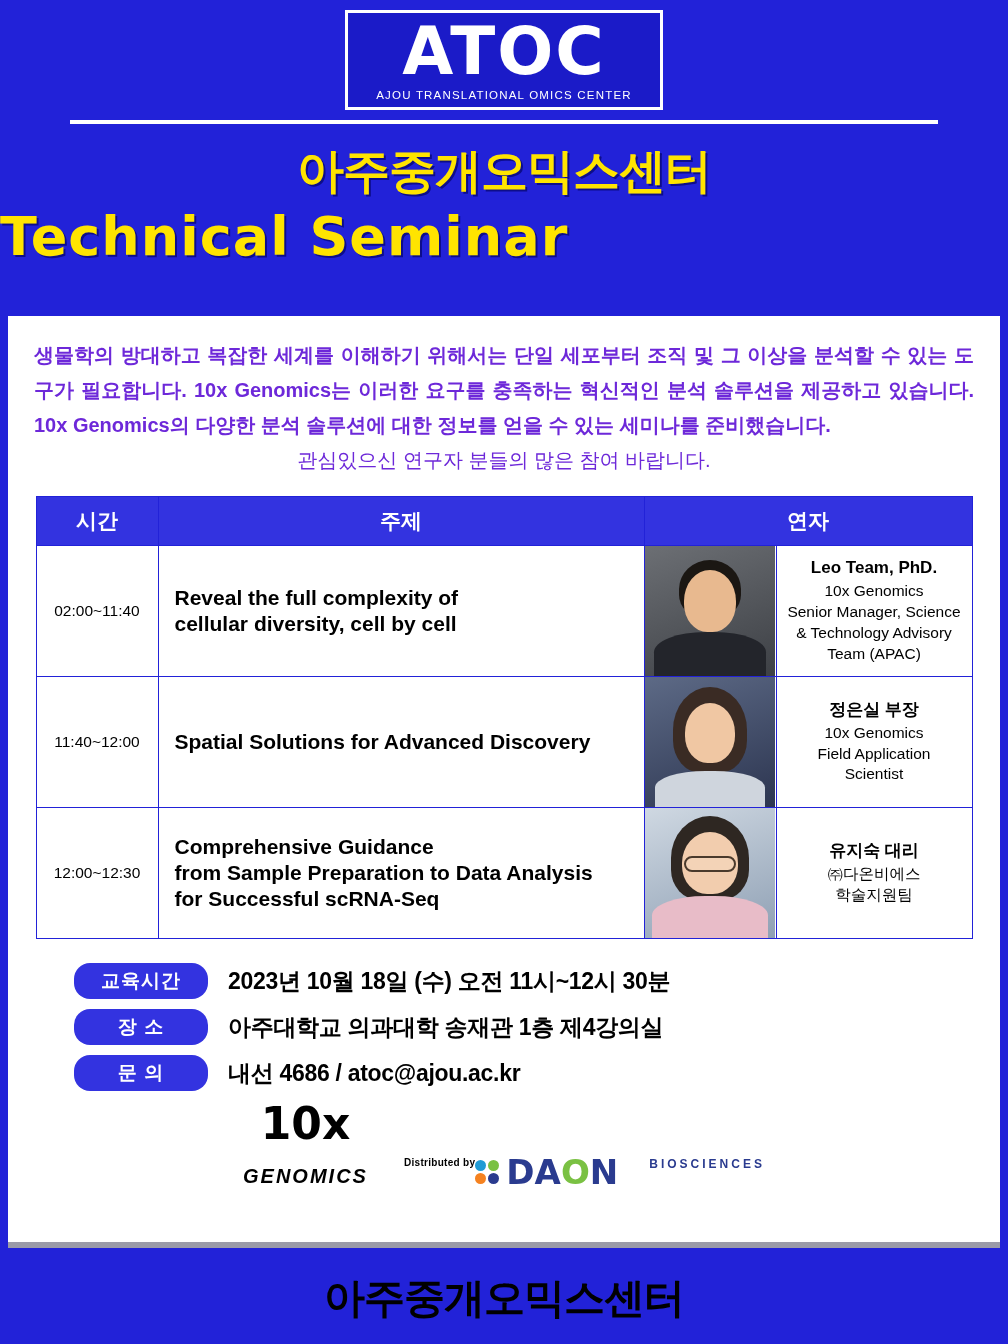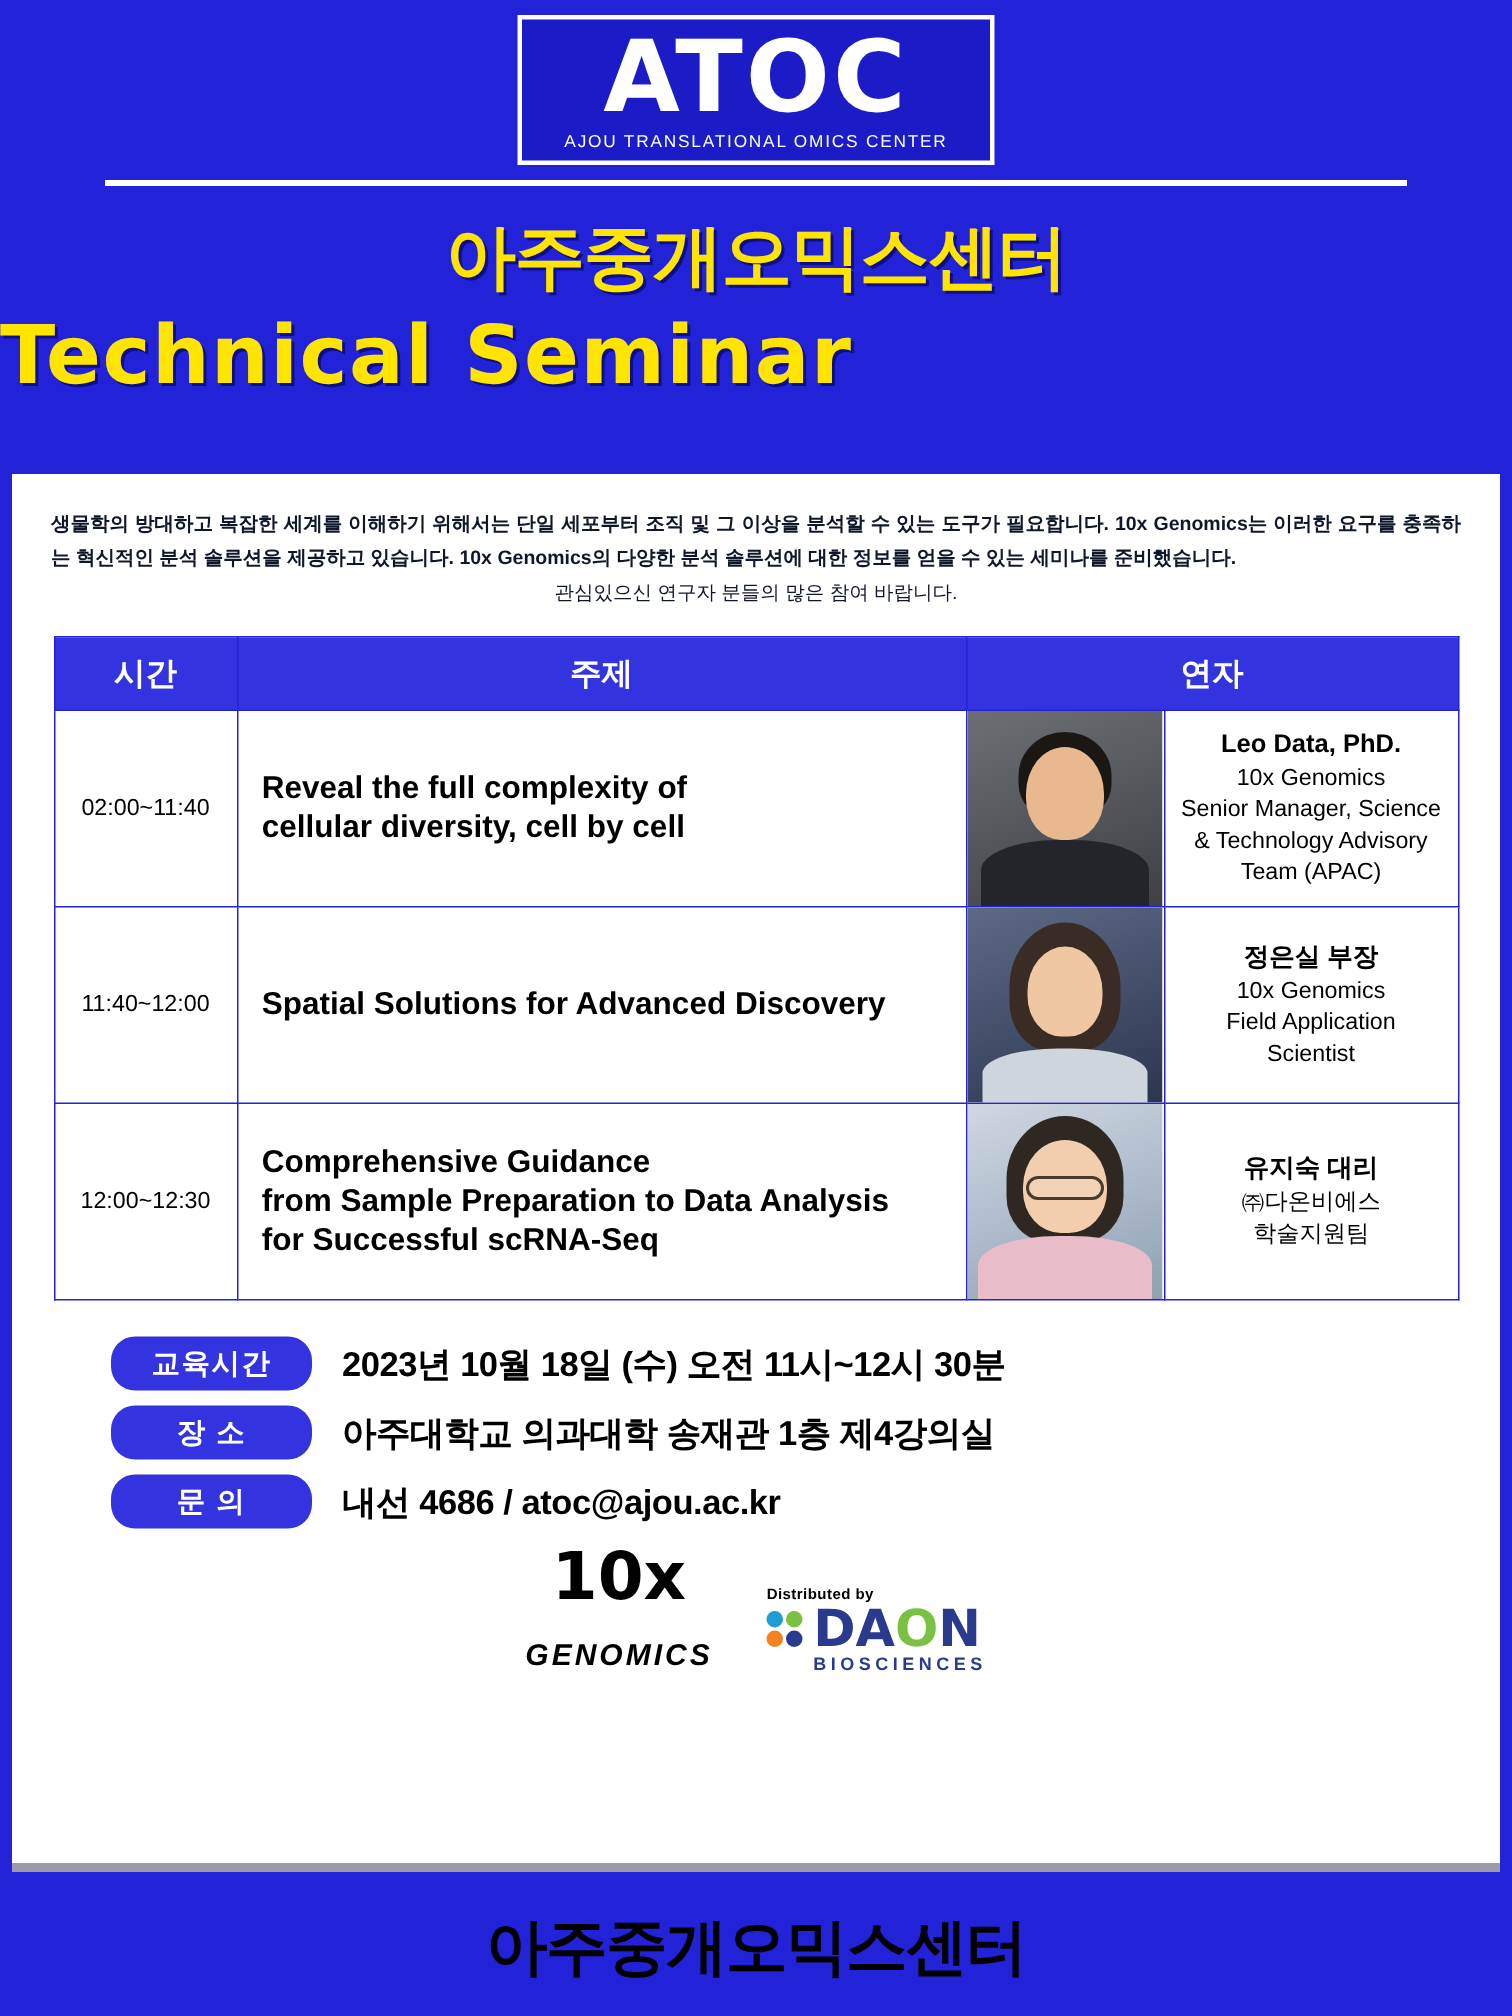--- a/index.html
+++ b/index.html
@@ -77,23 +77,23 @@
   .body-card {
     position: absolute;
     left: 8px;
     top: 316px;
     width: 992px;
     height: 928px;
     background: #ffffff;
   }
   .intro {
     padding: 22px 26px 4px 26px;
-    font-size: 13px;
+    font-size: 20px;
     line-height: 1.75;
-    color: #0f172a;
+    color: #6d28d9;
     text-align: justify;
     font-weight: bold;
   }
   .intro .last {
     display: block;
     text-align: center;
     font-weight: normal;
   }
 
   
@@ -221,21 +221,21 @@
   }
   .tenx {
     display: flex; flex-direction: column; align-items: center;
     color: #000;
   }
   .tenx-main {
     font-size: 44px; font-weight: bold; line-height: 0.95;
     font-family: "DejaVu Sans", sans-serif;
   }
   .tenx-sub { font-size: 20px; font-weight: bold; letter-spacing: 2px; margin-top: 20px; font-style: italic; }
-  .daon { display: flex; flex-direction: column; align-items: flex-start; }
+  .daon { display: flex; flex-direction: row; align-items: flex-start; }
   .daon-top { font-size: 10px; font-weight: bold; color: #000; margin-bottom: 2px; letter-spacing:.3px;}
   .daon-mid { display: flex; align-items: center; }
   .daon-mark {
     width: 26px; height: 26px; margin-right: 5px; position: relative;
   }
   .daon-mark i {
     position: absolute; width: 11px; height: 11px; border-radius: 50%; display:block;
   }
   .daon-mark i:nth-child(1){ background:#1f9bd6; left:0; top:0;}
   .daon-mark i:nth-child(2){ background:#7ac143; left:13px; top:0;}
@@ -309,21 +309,21 @@
             <div class="photo-frame">
               <div class="ph ph1">
                 <div class="bg"></div>
                   <div class="hair"></div>
                   <div class="head"></div>
                   <div class="body"></div>
               </div>
             </div>
           </td>
           <td class="speaker">
-            <span class="speaker-name">Leo Data, PhD.</span>
+            <span class="speaker-name">Leo Team, PhD.</span>
             <span style="white-space:pre-line;">10x Genomics
 Senior Manager, Science
 &amp; Technology  Advisory
 Team (APAC)</span>
           </td>
         </tr>
         <tr>
           <td class="time">11:40~12:00</td>
           <td class="topic" style="white-space:pre-line;">Spatial  Solutions for Advanced Discovery</td>
           <td class="photo">

